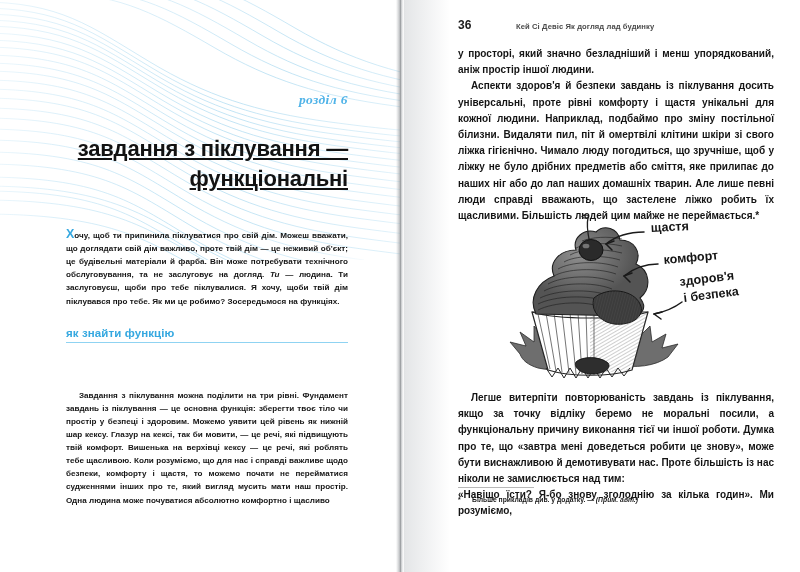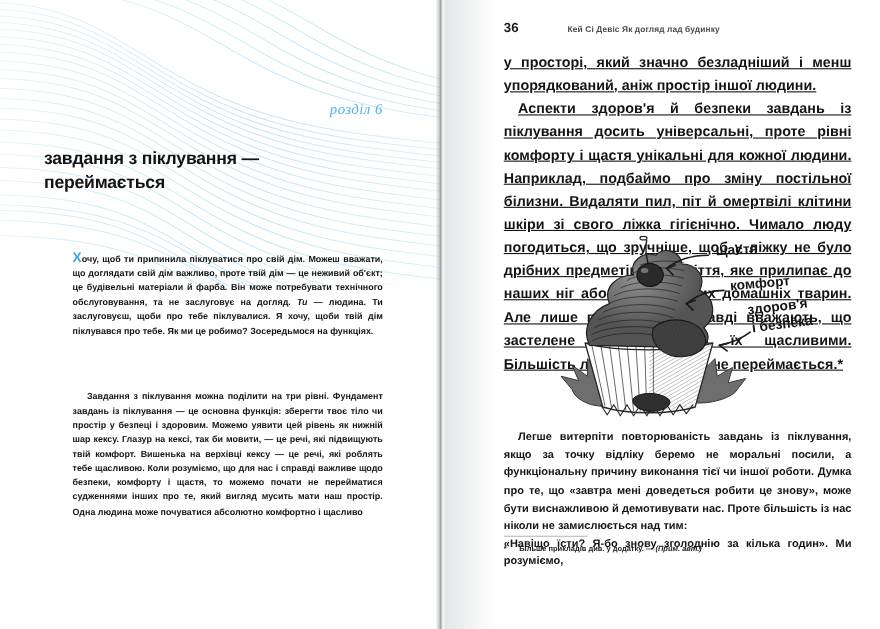--- a/index.html
+++ b/index.html
@@ -33,30 +33,33 @@
   .chapter-num {
     position: absolute;
     top: 92px; left: 0;
     width: 348px;
     text-align: right;
     font-family: "Liberation Serif", serif;
     font-style: italic;
     font-size: 13.5px;
     letter-spacing: 0.4px;
     color: #4fb3e8;
+    font-weight: bold;
   }
   .chapter-title {
     position: absolute;
     top: 134px; left: 40px;
     width: 308px;
-    font-size: 16px;
+    text-align: right;
+    font-size: 22px;
     font-weight: bold;
     line-height: 1.38;
     color: #121212;
     letter-spacing: -0.2px;
+    text-decoration: underline;
   }
   .left-body {
     position: absolute;
     top: 228px; left: 66px;
     width: 282px;
   }
   .left-body p {
     font-size: 8.1px;
     line-height: 1.62;
     color: #141414;
@@ -134,27 +137,26 @@
     font-weight: bold;
     color: #4a4a4a;
     letter-spacing: 0.1px;
   }
   .right-body {
     position: absolute;
     top: 46px; left: 58px;
     width: 316px;
   }
   .right-body p {
-    font-size: 13px;
+    font-size: 10px;
     line-height: 1.62;
     color: #141414;
     text-align: justify;
     font-weight: bold;
     letter-spacing: 0.02px;
-    text-decoration: underline;
   }
   .right-body p.indent { text-indent: 13px; }
 
   
   .figure {
     position: absolute;
     top: 214px; left: 58px;
     width: 316px; height: 172px;
   }
   .figure svg { display: block; }
@@ -245,26 +247,27 @@
         <path d="M-20,186 C100,186 136,210 196,244 C250,275 300,290 375,300"></path>
         <path d="M-20,200 C104,200 140,224 200,258 C254,289 304,304 379,314"></path>
         <path d="M-20,214 C108,214 144,238 204,272 C258,303 308,318 383,328"></path>
       </g>
     </svg>
 
     <div class="chapter-num">розділ 6</div>
 
     <div class="chapter-title">
       <span>завдання з піклування —</span><br>
-      <span>переймається</span>
+      <span>функціональні</span>
     </div>
 
     <div class="left-body">
       <p><span class="dropcap">Х</span><span>очу, щоб ти припинила піклуватися про свій дім. Можеш вважати, що доглядати свій дім важливо, проте твій дім — це неживий об'єкт; це будівельні матеріали й фарба. Він може потребувати технічного обслуговування, та не заслуговує на догляд. </span><span class="ital">Ти</span><span> — людина. Ти заслуговуєш, щоби про тебе піклувалися. Я хочу, щоби твій дім піклувався про тебе. Як ми це робимо? Зосередьмося на функціях.</span></p>
 
+      <span class="subhead">як знайти функцію</span>
 
       <p class="indent">Завдання з піклування можна поділити на три рівні. Фундамент завдань із піклування — це основна функція: зберегти твоє тіло чи простір у безпеці і здоровим. Можемо уявити цей рівень як нижній шар кексу. Глазур на кексі, так би мовити, — це речі, які підвищують твій комфорт. Вишенька на верхівці кексу — це речі, які роблять тебе щасливою. Коли розуміємо, що для нас і справді важливе щодо безпеки, комфорту і щастя, то можемо почати не перейматися судженнями інших про те, який вигляд мусить мати наш простір. Одна людина може почуватися абсолютно комфортно і щасливо</p>
     </div>
   </div>
 
   <div class="gutter-shade-right"></div>
   <div class="gutter"></div>
 
   <div class="page-right">
 

